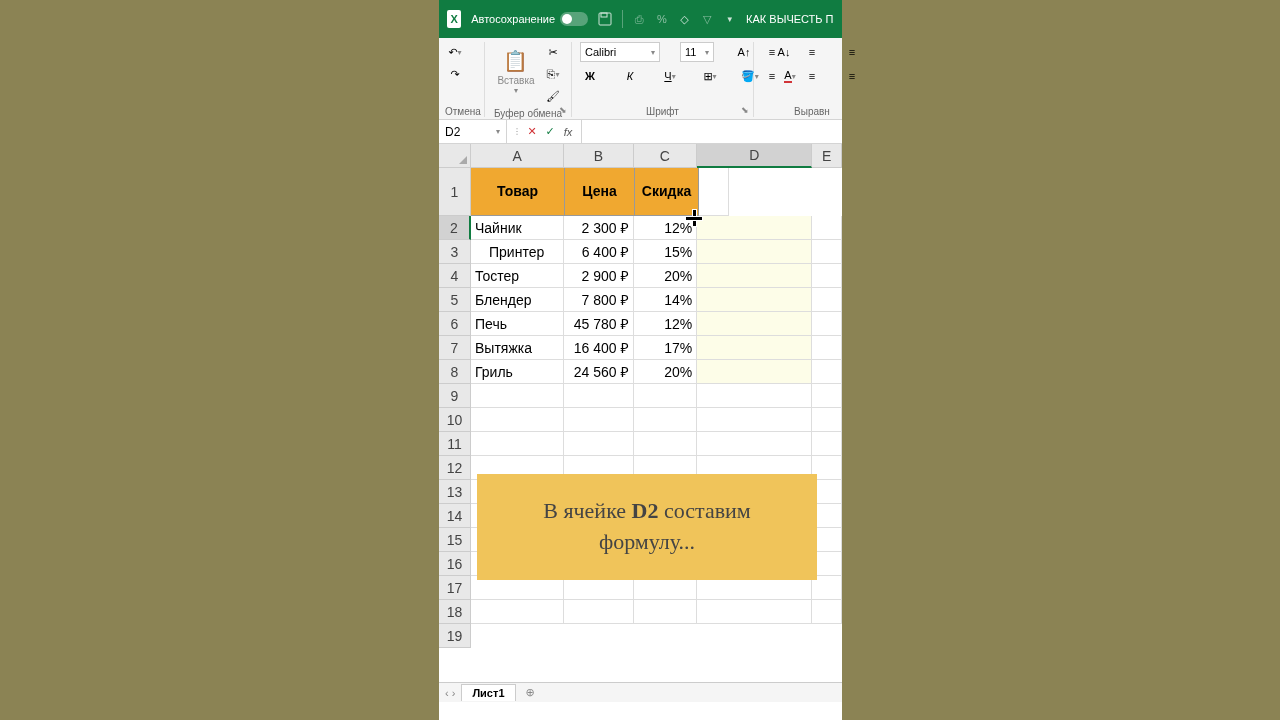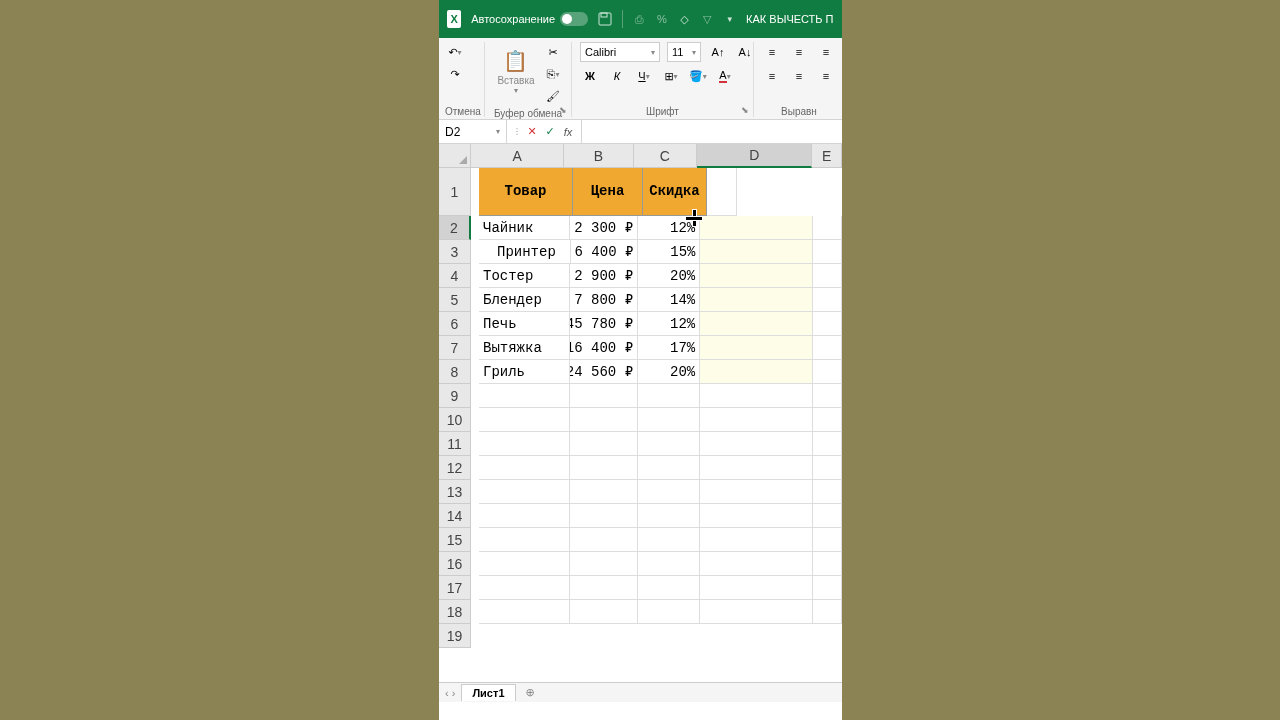--- a/index.html
+++ b/index.html
@@ -25,21 +25,21 @@
   .ribbon-group { display: flex; flex-direction: column; border-right: 1px solid #ddd; padding-right: 8px; }
   .ribbon-group-content { flex: 1; display: flex; gap: 4px; align-items: flex-start; }
   .ribbon-group-label { text-align: center; color: #666; font-size: 10px; padding-top: 2px; }
   .ribbon-btn { display: flex; flex-direction: column; align-items: center; justify-content: center; padding: 2px 4px; cursor: pointer; }
   .ribbon-btn.big { width: 46px; height: 58px; }
   .ribbon-icon { width: 18px; height: 18px; display: flex; align-items: center; justify-content: center; color: #555; }
   .ribbon-icon.big { width: 28px; height: 28px; font-size: 20px; }
   .ribbon-col { display: flex; flex-direction: column; gap: 2px; }
   .font-name { width: 80px; height: 20px; border: 1px solid #ccc; background: #fff; font-size: 11px; padding: 0 4px; display: flex; align-items: center; justify-content: space-between; }
   .font-size { width: 34px; height: 20px; border: 1px solid #ccc; background: #fff; font-size: 11px; padding: 0 4px; display: flex; align-items: center; justify-content: space-between; }
-  .font-row { display: flex; gap: 7px; align-items: center; }
+  .font-row { display: flex; gap: 20px; align-items: center; }
   .mini-btn { width: 20px; height: 20px; display: flex; align-items: center; justify-content: center; cursor: pointer; font-size: 11px; }
   .launcher { position: absolute; right: 2px; bottom: 2px; width: 10px; height: 10px; font-size: 9px; color: #888; }
   
   
   .formula-row { height: 24px; background: #fff; border-bottom: 1px solid #d4d4d4; display: flex; align-items: center; font-size: 12px; }
   .name-box { width: 68px; border-right: 1px solid #d4d4d4; padding: 0 6px; display: flex; align-items: center; justify-content: space-between; height: 100%; }
   .fb-btns { display: flex; gap: 4px; padding: 0 6px; border-right: 1px solid #d4d4d4; height: 100%; align-items: center; }
   .fb-btn { width: 14px; height: 14px; display: flex; align-items: center; justify-content: center; font-size: 11px; cursor: pointer; }
   .fb-cancel { color: #d13438; }
   .fb-enter { color: #107c41; }
@@ -51,21 +51,21 @@
   .corner { position: absolute; top: 0; left: 0; width: 32px; height: 24px; background: #e8e8e8; border-right: 1px solid #ccc; border-bottom: 1px solid #ccc; }
   .corner::after { content: ''; position: absolute; right: 3px; bottom: 3px; border-left: 8px solid transparent; border-bottom: 8px solid #aaa; }
   .col-headers { position: absolute; top: 0; left: 32px; right: 0; height: 24px; display: flex; background: #e8e8e8; }
   .col-header { border-right: 1px solid #ccc; border-bottom: 1px solid #ccc; display: flex; align-items: center; justify-content: center; font-size: 14px; color: #444; }
   .col-header.selected { background: #d2d2d2; border-bottom: 2px solid #107c41; }
   .row-headers { position: absolute; top: 24px; left: 0; width: 32px; }
   .row-header { height: 24px; border-right: 1px solid #ccc; border-bottom: 1px solid #ccc; background: #e8e8e8; display: flex; align-items: center; justify-content: center; font-size: 14px; color: #444; }
   .row-header.tall { height: 48px; }
   .row-header.selected { background: #d2d2d2; border-right: 2px solid #107c41; }
   
-  .cells { position: absolute; top: 24px; left: 40px; right: 0; font-family: Liberation Mono, monospace; }
+  .cells { position: absolute; top: 24px; left: 32px; right: 0; }
   .row { display: flex; height: 24px; }
   .row.tall { height: 48px; }
   .cell { border-right: 1px solid #ddd; border-bottom: 1px solid #ddd; padding: 0 4px; display: flex; align-items: center; font-size: 14px; overflow: hidden; white-space: nowrap; }
   .cell.header-cell { background: #f0a830; font-weight: bold; justify-content: center; border-right: 1px solid #999; border-bottom: 1px solid #999; text-align: center; line-height: 1.2; }
   .cell.num { justify-content: flex-end; }
   .cell.yellow { background: #fdfde8; }
   .cell.selected { outline: 2px solid #107c41; outline-offset: -1px; background: #fdfde8; z-index: 5; position: relative; }
   
   .cursor-cross { position: absolute; width: 20px; height: 20px; pointer-events: none; z-index: 20; }
   .cursor-cross::before, .cursor-cross::after { content: ''; position: absolute; background: #000; }
@@ -354,20 +354,23 @@
           <div class="cell" style="width: 94px;"></div>
           <div class="cell" style="width: 70px;"></div>
           <div class="cell" style="width: 64px;"></div>
           <div class="cell" style="width: 116px;"></div>
           <div class="cell" style="width: 30px;"></div>
         </div>
       </div>
 
     <div class="cursor-cross" style="top:64px;left:245px"></div>
 
+    <div class="callout">
+      <span>В ячейке </span><strong>D2</strong><span> составим формулу...</span>
+    </div>
   </div>
 
   <div class="sheet-tabs">
     <div class="sheet-nav">‹ ›</div>
     <div class="sheet-tab">Лист1</div>
     <div class="add-sheet">⊕</div>
   </div>
 
 </div>
 

